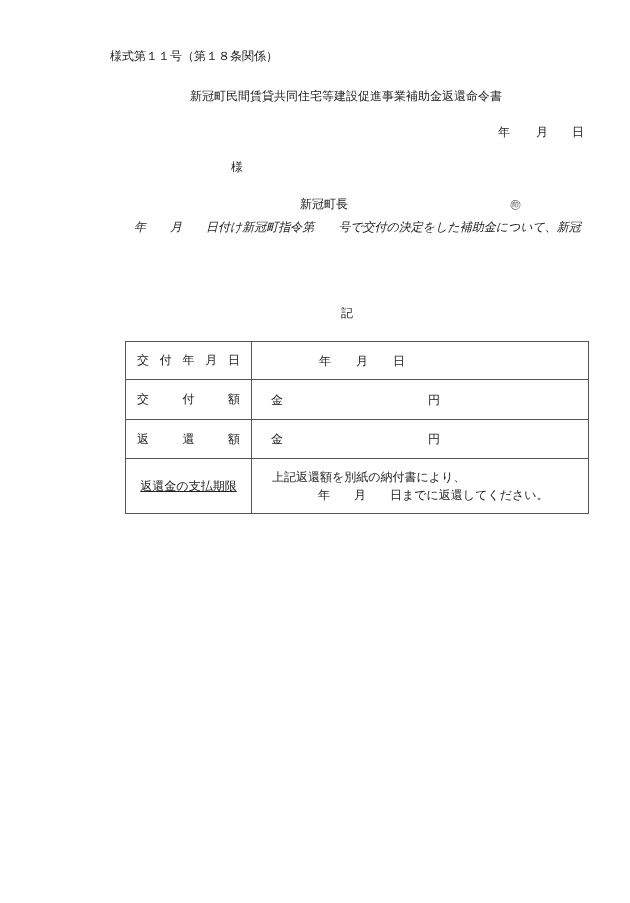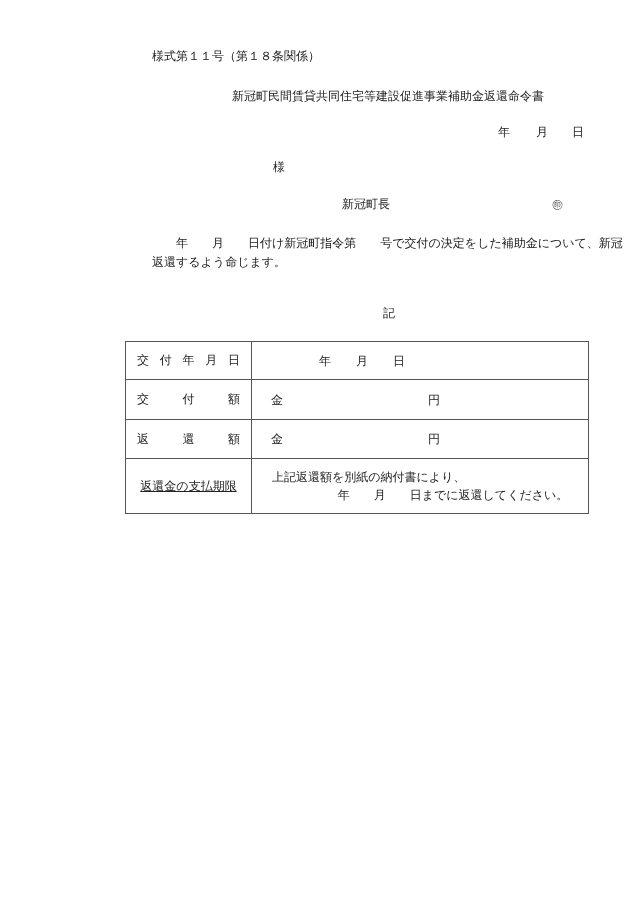--- a/index.html
+++ b/index.html
@@ -1,65 +1,64 @@
 <!DOCTYPE html>
 <html><head>
 <meta charset="utf-8">
 <style>
   html, body { margin: 0; padding: 0; }
   body {
     width: 630px; height: 903px; background: #ffffff; position: relative; overflow: hidden;
     font-family: "DejaVu Serif", "Liberation Serif", serif; color: #222; font-size: 12px;
   }
-  .abs { position: absolute; white-space: nowrap; line-height: 1; margin-left: 42px; }
+  .abs { position: absolute; white-space: nowrap; line-height: 1; }
   #form-no { left: 110px; top: 50px; }
   #title { left: 190px; top: 90px; }
   .date-part { position: absolute; top: 124px; }
   #addressee { left: 231px; top: 161px; }
   #issuer { left: 300px; top: 198px; }
   #seal { left: 510px; top: 199px; font-size: 11px; }
-  #body { left: 110px; top: 234px; width: 476px; white-space: normal; line-height: 19px; }
+  #body { left: 110px; top: 218px; width: 476px; white-space: normal; line-height: 19px; font-style: italic; }
   #body .line { display: block; white-space: nowrap; }
   #ki { left: 341px; top: 307px; }
   table {
     position: absolute; left: 125px; top: 341px; width: 464px;
     border-collapse: collapse; table-layout: fixed;
   }
   td { border: 1px solid #555; padding: 0; font-size: 12px; vertical-align: middle; }
   td.label { width: 125px; }
   tr.r1 td { height: 37px; }
   tr.r2 td { height: 39px; }
   tr.r3 td { height: 38px; }
   tr.r4 td { height: 54px; }
   .spread { display: flex; justify-content: space-between; padding: 0 11px 0 11px; }
   .center { text-align: center; text-decoration: underline; }
   .val { position: relative; height: 100%; }
   .val span { position: absolute; top: 50%; transform: translateY(-50%); white-space: nowrap; }
   .deadline { padding-left: 20px; line-height: 18px; }
-  .deadline .l2 { display: block; padding-left: 46px; text-align: center; }
+  .deadline .l2 { display: block; padding-left: 46px; }
 </style>
 </head>
 <body>
 
 <div class="abs" id="form-no">様式第１１号（第１８条関係）</div>
 <div class="abs" id="title">新冠町民間賃貸共同住宅等建設促進事業補助金返還命令書</div>
 
 <div>
   <span class="date-part" style="left:498px">年</span>
   <span class="date-part" style="left:536px">月</span>
   <span class="date-part" style="left:572px">日</span>
 </div>
 
 <div class="abs" id="addressee">様</div>
 <div class="abs" id="issuer">新冠町長</div>
 <div class="abs" id="seal">㊞</div>
 
 <div class="abs" id="body">
   <span class="line">　　年　　月　　日付け新冠町指令第　　号で交付の決定をした補助金について、新冠</span>
-  <span class="line">返還するよう命じます。</span>
 </div>
 
 <div class="abs" id="ki">記</div>
 
 <table>
   <tbody>
       <tr class="r1">
     <td class="label">
       <div class="spread">
         <span>交</span>

